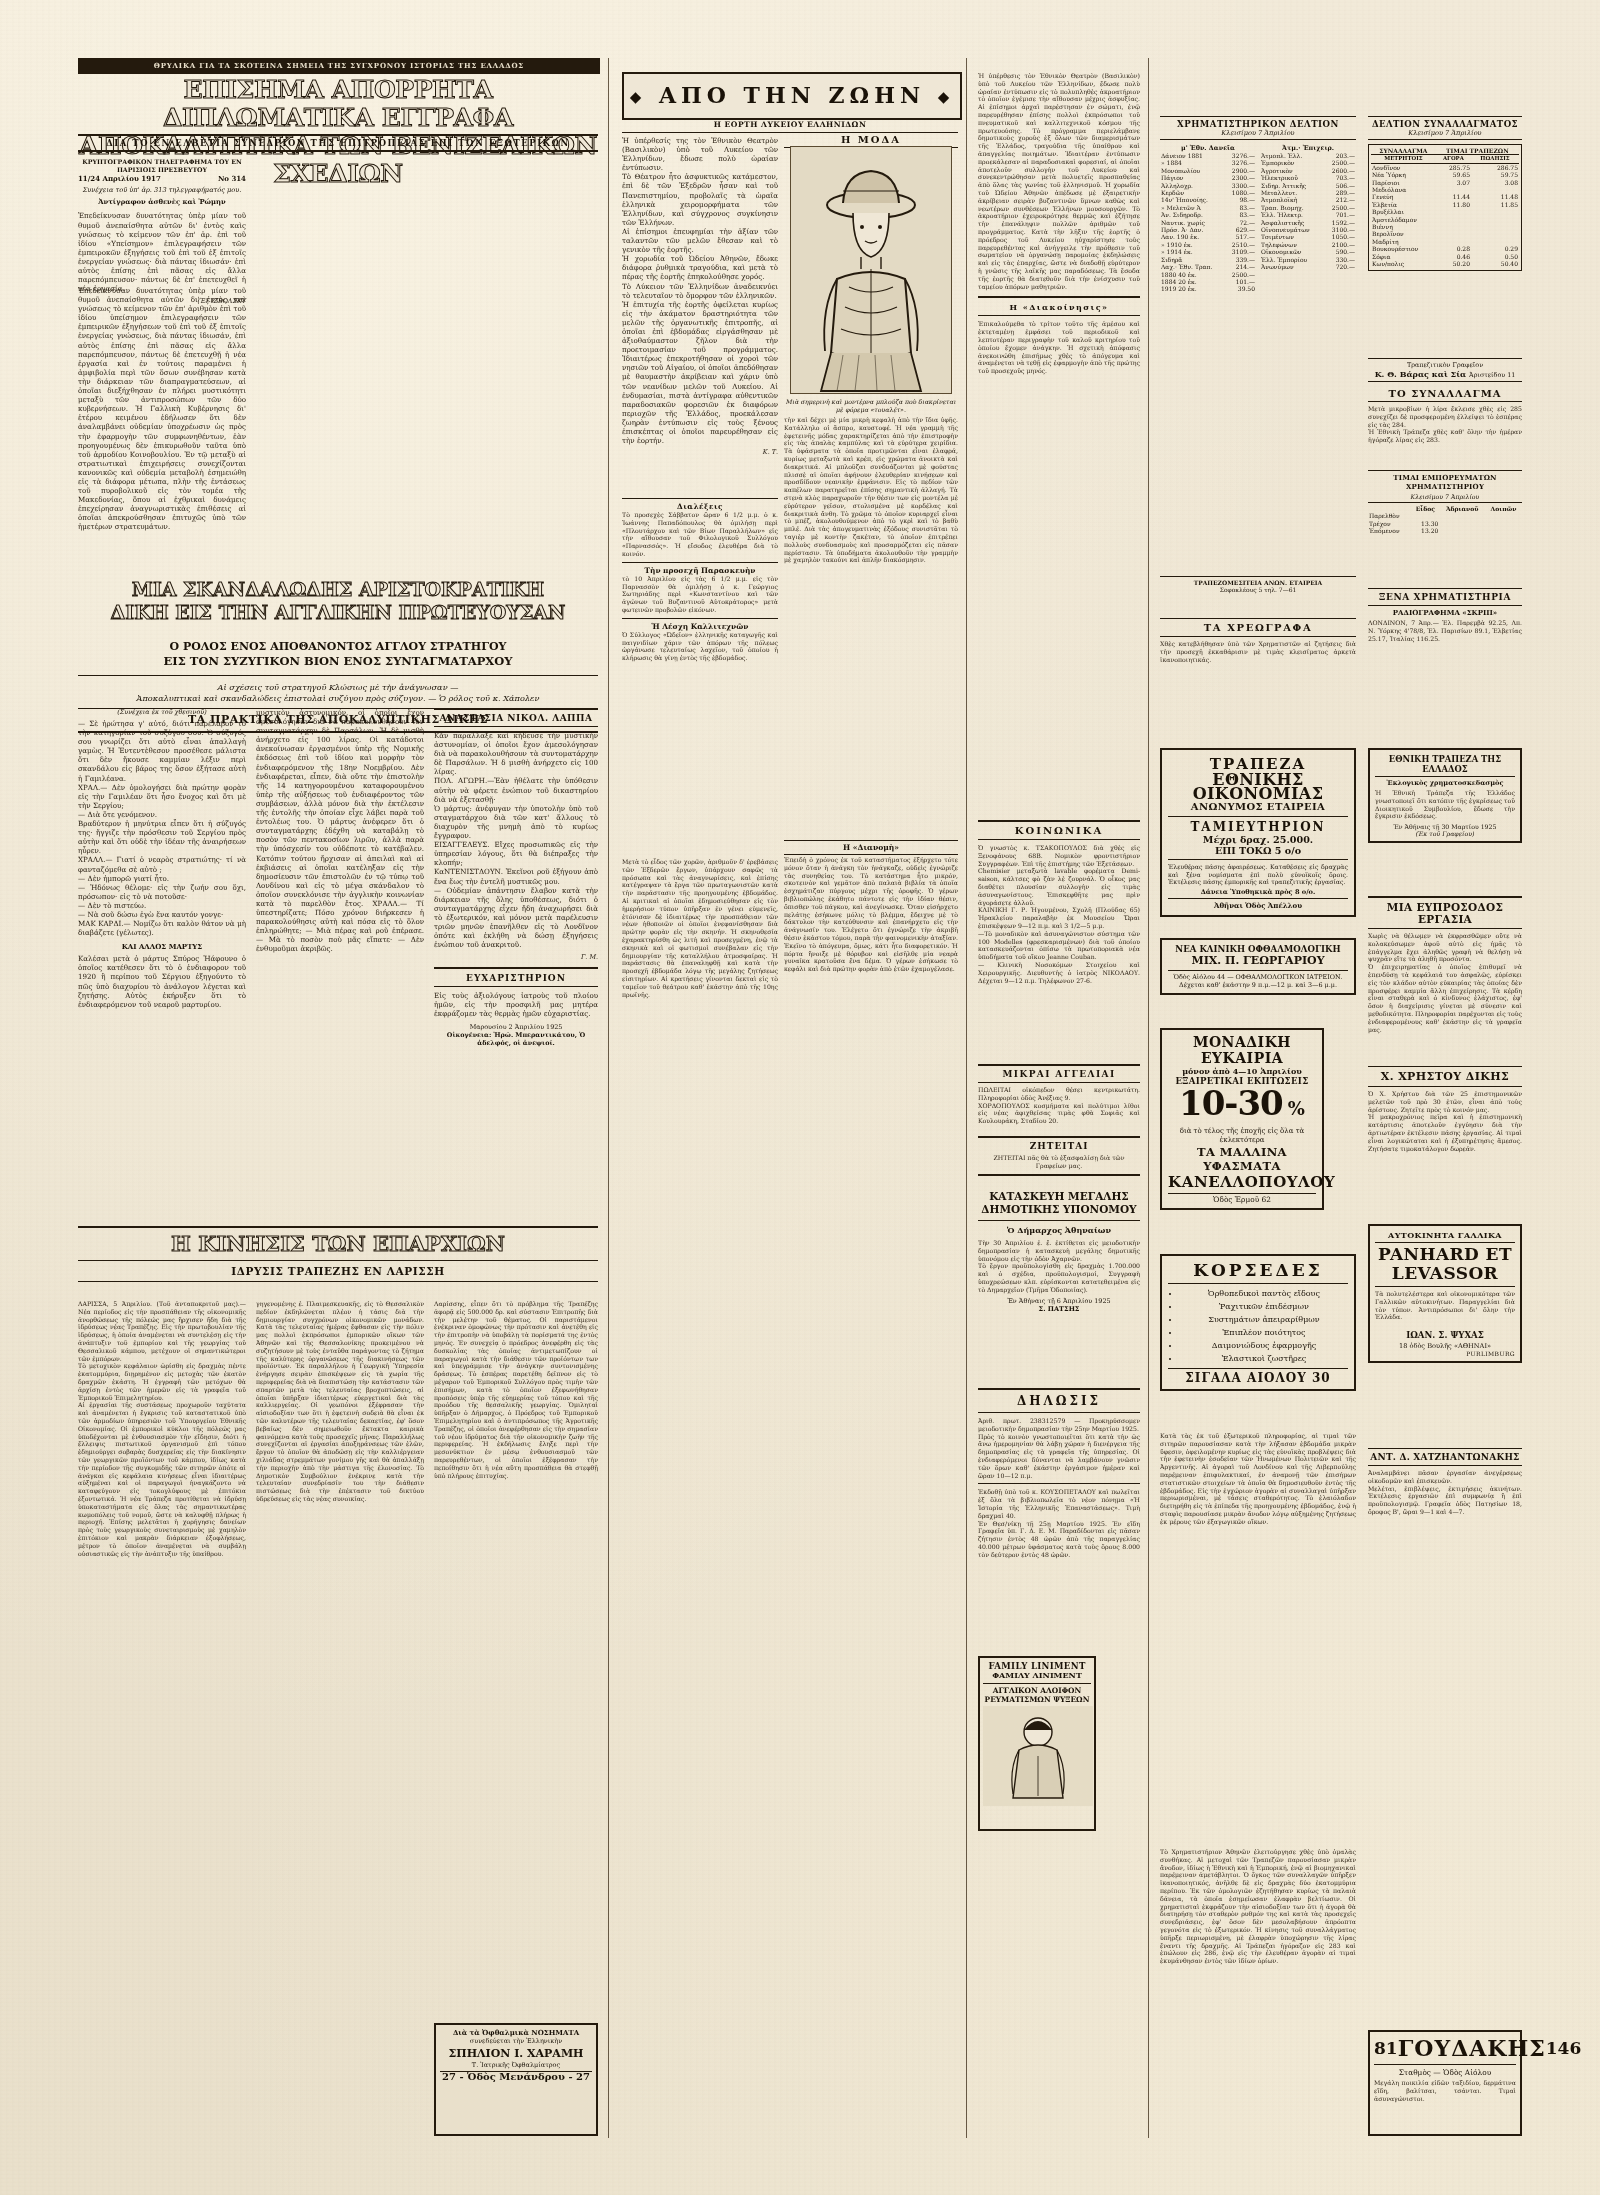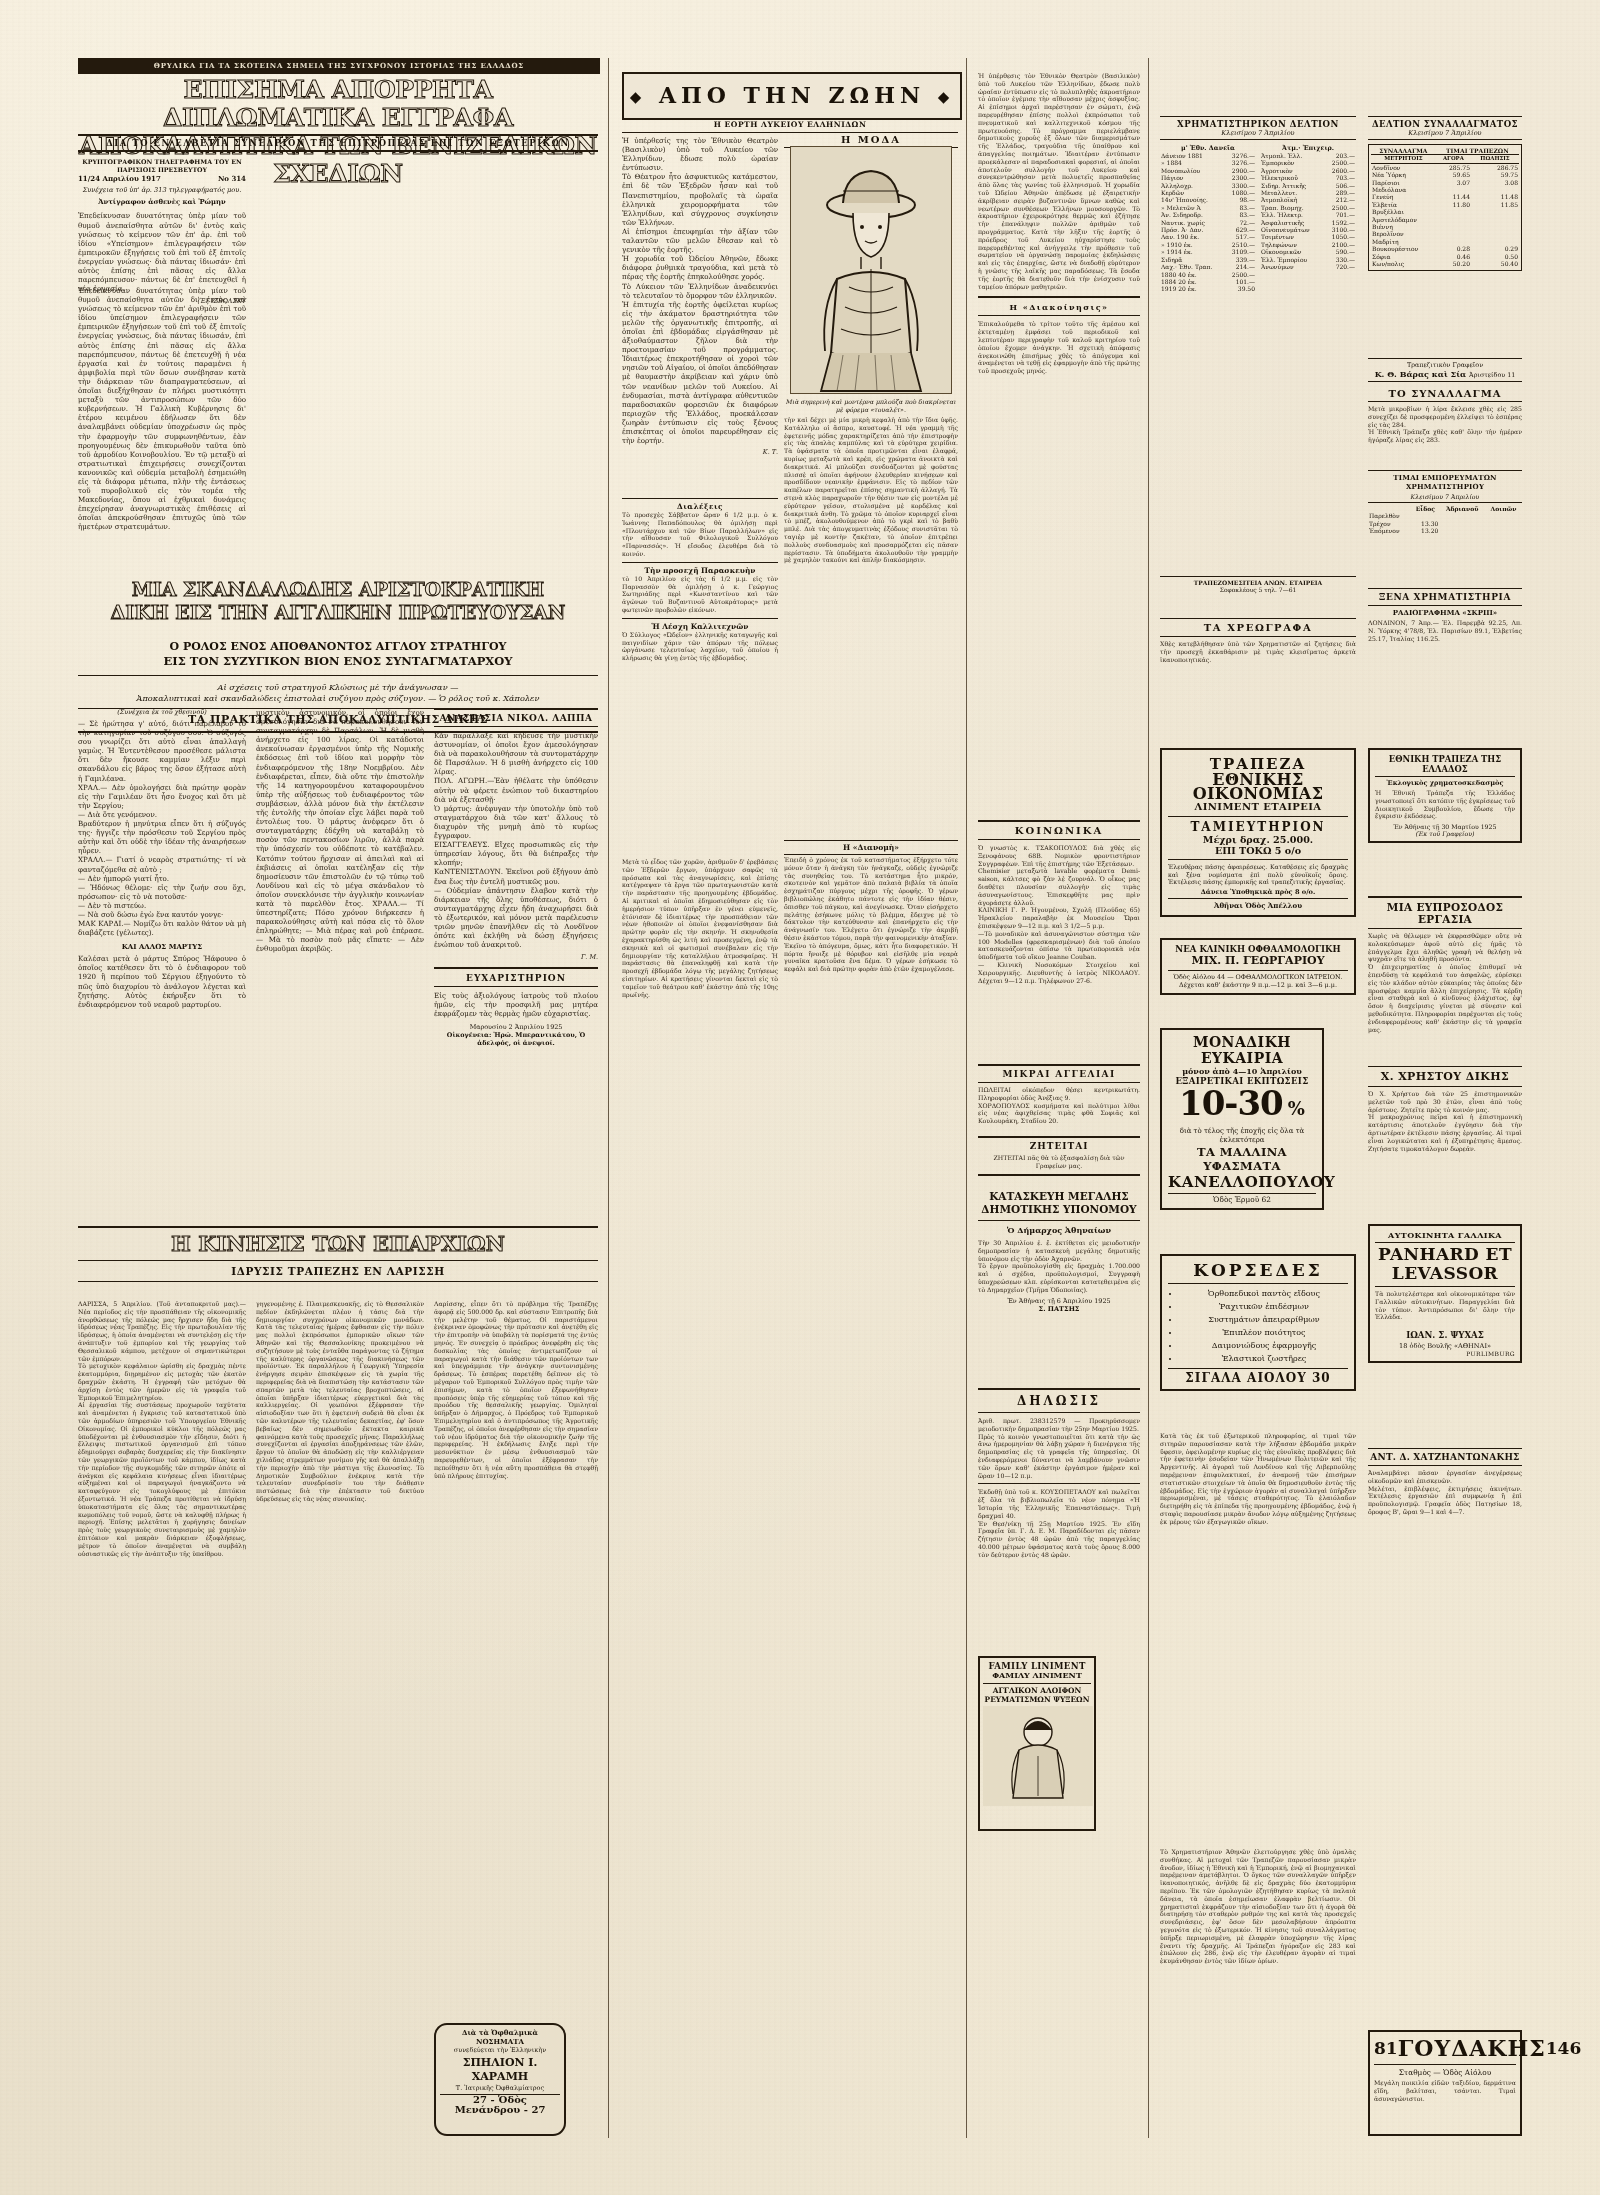--- a/index.html
+++ b/index.html
@@ -186,21 +186,21 @@
       γηγενομένης ἐ. Πλαιμεσκευακῆς, εἰς τὸ Θεσσαλικὸν πεδίον ἐκδηλώνεται πλέον ἡ τάσις διὰ τὴν δημιουργίαν συγχρόνων οἰκονομικῶν μονάδων. Κατὰ τὰς τελευταίας ἡμέρας ἔφθασαν εἰς τὴν πόλιν μας πολλοὶ ἐκπρόσωποι ἐμπορικῶν οἴκων τῶν Ἀθηνῶν καὶ τῆς Θεσσαλονίκης προκειμένου νὰ συζητήσουν μὲ τοὺς ἐνταῦθα παράγοντας τὸ ζήτημα τῆς καλύτερης ὀργανώσεως τῆς διακινήσεως τῶν προϊόντων. Ἐκ παραλλήλου ἡ Γεωργικὴ Ὑπηρεσία ἐνήργησε σειρὰν ἐπισκέψεων εἰς τὰ χωρία τῆς περιφερείας διὰ νὰ διαπιστώσῃ τὴν κατάστασιν τῶν σπαρτῶν μετὰ τὰς τελευταίας βροχοπτώσεις, αἱ ὁποῖαι ὑπῆρξαν ἰδιαιτέρως εὐεργετικαὶ διὰ τὰς καλλιεργείας. Οἱ γεωπόνοι ἐξέφρασαν τὴν αἰσιοδοξίαν των ὅτι ἡ ἐφετεινὴ σοδειὰ θὰ εἶναι ἐκ τῶν καλυτέρων τῆς τελευταίας δεκαετίας, ἐφ' ὅσον βεβαίως δὲν σημειωθοῦν ἔκτακτα καιρικὰ φαινόμενα κατὰ τοὺς προσεχεῖς μῆνας. Παραλλήλως συνεχίζονται αἱ ἐργασίαι ἀποξηράνσεως τῶν ἑλῶν, ἔργον τὸ ὁποῖον θὰ ἀποδώσῃ εἰς τὴν καλλιέργειαν χιλιάδας στρεμμάτων γονίμου γῆς καὶ θὰ ἀπαλλάξῃ τὴν περιοχὴν ἀπὸ τὴν μάστιγα τῆς ἑλονοσίας. Τὸ Δημοτικὸν Συμβούλιον ἐνέκρινε κατὰ τὴν τελευταίαν συνεδρίασίν του τὴν διάθεσιν πιστώσεως διὰ τὴν ἐπέκτασιν τοῦ δικτύου ὑδρεύσεως εἰς τὰς νέας συνοικίας.
     </div>
   </div>
   <div class="blk" style="left:356px;top:1242px;width:164px;height:836px;overflow:hidden;">
     <div class="tiny">
       Λαρίσσης, εἶπεν ὅτι τὸ πρόβλημα τῆς Τραπέζης ἀφορᾷ εἰς 500.000 δρ. καὶ σύστασιν Ἐπιτροπῆς διὰ τὴν μελέτην τοῦ θέματος. Οἱ παριστάμενοι ἐνέκριναν ὁμοφώνως τὴν πρότασιν καὶ ἀνετέθη εἰς τὴν ἐπιτροπὴν νὰ ὑποβάλῃ τὰ πορίσματά της ἐντὸς μηνός. Ἐν συνεχείᾳ ὁ πρόεδρος ἀνεφέρθη εἰς τὰς δυσκολίας τὰς ὁποίας ἀντιμετωπίζουν οἱ παραγωγοὶ κατὰ τὴν διάθεσιν τῶν προϊόντων των καὶ ὑπεγράμμισε τὴν ἀνάγκην συντονισμένης δράσεως.
       Τὸ ἑσπέρας παρετέθη δεῖπνον εἰς τὸ μέγαρον τοῦ Ἐμπορικοῦ Συλλόγου πρὸς τιμὴν τῶν ἐπισήμων, κατὰ τὸ ὁποῖον ἐξεφωνήθησαν προπόσεις ὑπὲρ τῆς εὐημερίας τοῦ τόπου καὶ τῆς προόδου τῆς θεσσαλικῆς γεωργίας. Ὁμιληταὶ ὑπῆρξαν ὁ Δήμαρχος, ὁ Πρόεδρος τοῦ Ἐμπορικοῦ Ἐπιμελητηρίου καὶ ὁ ἀντιπρόσωπος τῆς Ἀγροτικῆς Τραπέζης, οἱ ὁποῖοι ἀνεφέρθησαν εἰς τὴν σημασίαν τοῦ νέου ἱδρύματος διὰ τὴν οἰκονομικὴν ζωὴν τῆς περιφερείας. Ἡ ἐκδήλωσις ἔληξε περὶ τὴν μεσονύκτιον ἐν μέσῳ ἐνθουσιασμοῦ τῶν παρευρεθέντων, οἱ ὁποῖοι ἐξέφρασαν τὴν πεποίθησιν ὅτι ἡ νέα αὕτη προσπάθεια θὰ στεφθῇ ὑπὸ πλήρους ἐπιτυχίας.
     </div>
   </div>
 
-  <div class="blk ad" style="left:356px;top:1965px;width:132px;height:113px;padding:3px 4px;box-sizing:border-box;background:#e9e0cb;border-radius:13px;">
+  <div class="blk ad" style="left:356px;top:1965px;width:164px;height:113px;padding:3px 4px;box-sizing:border-box;background:#e9e0cb;">
     <div style="font-size:7px;font-weight:bold;line-height:9px;">Διὰ τὰ Ὀφθαλμικὰ ΝΟΣΗΜΑΤΑ</div>
     <div style="font-size:6.5px;line-height:8px;">συνεδεύεται τὴν Ἑλληνικὴν</div>
     <div style="font-size:11px;font-weight:bold;line-height:14px;margin-top:2px;">ΣΠΗΛΙΟΝ Ι. ΧΑΡΑΜΗ</div>
     <div style="font-size:6.5px;line-height:8px;">Τ. Ἰατρικῆς Ὀφθαλμίατρος</div>
     <div style="font-size:10px;font-weight:bold;line-height:10px;margin-top:2px;border-top:1px solid #241a0d;padding-top:0;">27 - Ὁδὸς Μενάνδρου - 27</div>
   </div>
 
   <div class="vr" style="left:530px;top:0;height:2080px;"></div>
 
   <div class="blk banner" style="left:544px;top:14px;width:336px;height:44px;background:#efe7d6;">
@@ -750,21 +750,21 @@
     <div style="height:1px;background:#241a0d;"></div>
     <div style="font-size:9px;font-weight:bold;text-align:center;letter-spacing:.6px;margin:3px 0;">ΞΕΝΑ ΧΡΗΜΑΤΙΣΤΗΡΙΑ</div>
     <div style="height:1px;background:#241a0d;margin-bottom:2px;"></div>
     <div style="font-size:7px;font-weight:bold;text-align:center;">ΡΑΔΙΟΓΡΑΦΗΜΑ «ΣΚΡΙΠ»</div>
     <div class="tiny" style="margin-top:2px;">ΛΟΝΔΙΝΟΝ, 7 Ἀπρ.— Ἑλ. Παρεμβὰ 92.25, Λπ. Ν. Ὑόρκης 4'78/8, Ἑλ. Παρισίων 89.1, Ἑλβετίας 25.17, Ἰταλίας 116.25.</div>
   </div>
 
   <div class="blk ad" style="left:1082px;top:690px;width:196px;padding:5px 6px;box-sizing:border-box;">
     <div style="font-size:15px;font-weight:bold;letter-spacing:2px;">ΤΡΑΠΕΖΑ</div>
     <div style="font-size:16px;font-weight:bold;letter-spacing:.4px;line-height:14px;">ΕΘΝΙΚΗΣ ΟΙΚΟΝΟΜΙΑΣ</div>
-    <div style="font-size:10px;font-weight:bold;letter-spacing:.4px;line-height:12px;">ΛΙΝΙΜΕΝΤ ΕΤΑΙΡΕΙΑ</div>
+    <div style="font-size:10px;font-weight:bold;letter-spacing:.4px;line-height:12px;">ΑΝΩΝΥΜΟΣ ΕΤΑΙΡΕΙΑ</div>
     <div style="height:1px;background:#241a0d;margin:3px 0;"></div>
     <div style="font-size:12px;font-weight:bold;letter-spacing:2px;">ΤΑΜΙΕΥΤΗΡΙΟΝ</div>
     <div style="font-size:9.6px;font-weight:bold;">Μέχρι δραχ. 25.000.</div>
     <div style="font-size:9.6px;font-weight:bold;">ΕΠΙ ΤΟΚΩ 5 ο/ο</div>
     <div style="height:1px;background:#241a0d;margin:3px 0;"></div>
     <div style="font-size:6.2px;line-height:7.6px;text-align:justify;">Ἐλευθέρας πάσης ἀφαιρέσεως. Καταθέσεις εἰς δραχμὰς καὶ ξένα νομίσματα ἐπὶ πολὺ εὐνοϊκοῖς ὅροις. Ἐκτέλεσις πάσης ἐμπορικῆς καὶ τραπεζιτικῆς ἐργασίας.</div>
     <div style="font-size:6.6px;font-weight:bold;margin-top:2px;">Δάνεια Ὑποθηκικὰ πρὸς 8 ο/ο.</div>
     <div style="font-size:7px;font-weight:bold;text-align:center;margin-top:2px;border-top:1px solid #241a0d;padding-top:2px;">Ἀθῆναι Ὁδὸς Ἀπέλλου</div>
   </div>
 

